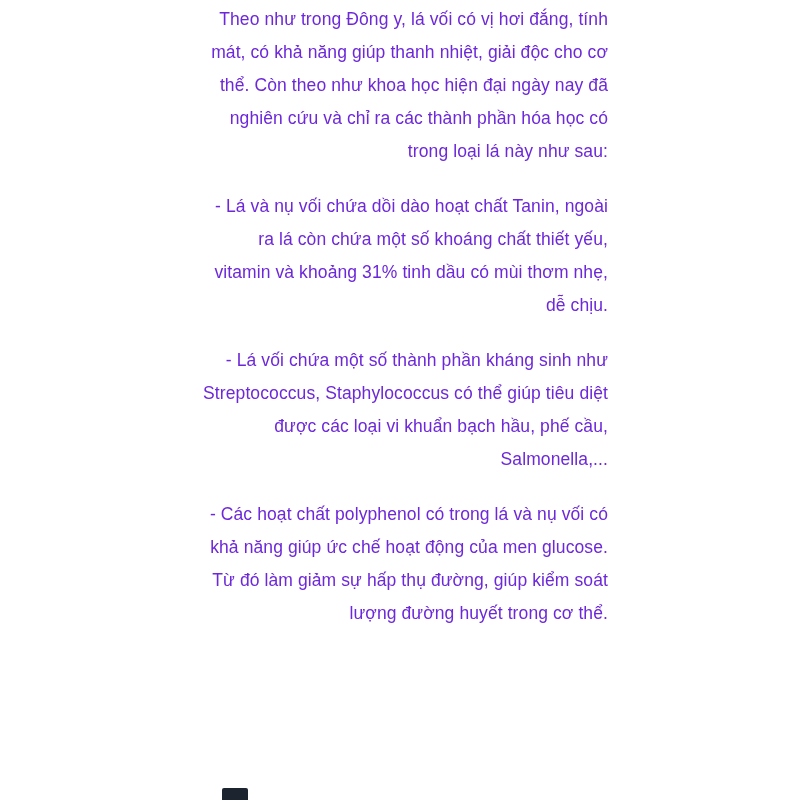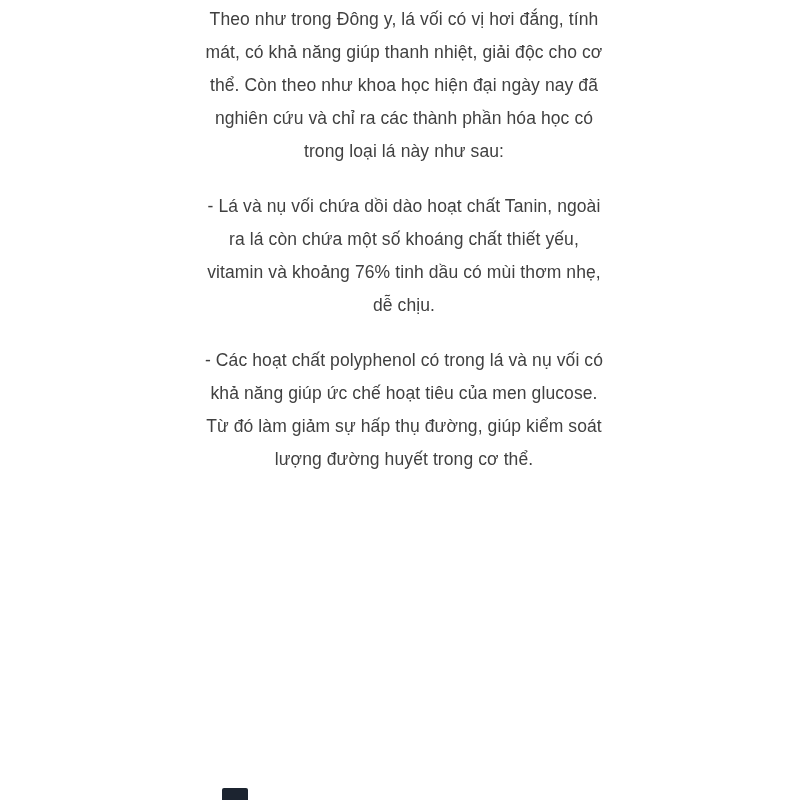--- a/index.html
+++ b/index.html
@@ -20,39 +20,40 @@
     left: 200px;
     top: 0;
     width: 408px;
     color: #3d3d3d;
   }
   .para {
     margin: 4px 0 22px 0;
     font-size: 17.5px;
     line-height: 33px;
     letter-spacing: 0.1px;
-    text-align: center;
-    color: #404040;
+    text-align: right;
+    color: #6d28d9;
   }
   .para:first-child {
     margin-top: 3px;
   }
   .bottom-partial {
     position: absolute;
     left: 222px;
     top: 788px;
     width: 26px;
     height: 12px;
     background: #1c2430;
     border-radius: 2px 2px 0 0;
   }
 </style>
 </head>
 <body>
 
 <div class="canvas">
   <div class="text-column">
     <p class="para">Theo như trong Đông y, lá vối có vị hơi đắng, tính mát, có khả năng giúp thanh nhiệt, giải độc cho cơ thể. Còn theo như khoa học hiện đại ngày nay đã nghiên cứu và chỉ ra các thành phần hóa học có trong loại lá này như sau:</p>
-    <p class="para">- Lá và nụ vối chứa dồi dào hoạt chất Tanin, ngoài ra lá còn chứa một số khoáng chất thiết yếu, vitamin và khoảng 76% tinh dầu có mùi thơm nhẹ, dễ chịu.</p>
-    <p class="para">- Các hoạt chất polyphenol có trong lá và nụ vối có khả năng giúp ức chế hoạt tiêu của men glucose. Từ đó làm giảm sự hấp thụ đường, giúp kiểm soát lượng đường huyết trong cơ thể.</p>
+    <p class="para">- Lá và nụ vối chứa dồi dào hoạt chất Tanin, ngoài ra lá còn chứa một số khoáng chất thiết yếu, vitamin và khoảng 31% tinh dầu có mùi thơm nhẹ, dễ chịu.</p>
+    <p class="para">- Lá vối chứa một số thành phần kháng sinh như Streptococcus, Staphylococcus có thể giúp tiêu diệt được các loại vi khuẩn bạch hầu, phế cầu, Salmonella,...</p>
+    <p class="para">- Các hoạt chất polyphenol có trong lá và nụ vối có khả năng giúp ức chế hoạt động của men glucose. Từ đó làm giảm sự hấp thụ đường, giúp kiểm soát lượng đường huyết trong cơ thể.</p>
   </div>
   <div class="bottom-partial"></div>
 </div>
 
 </body></html>

